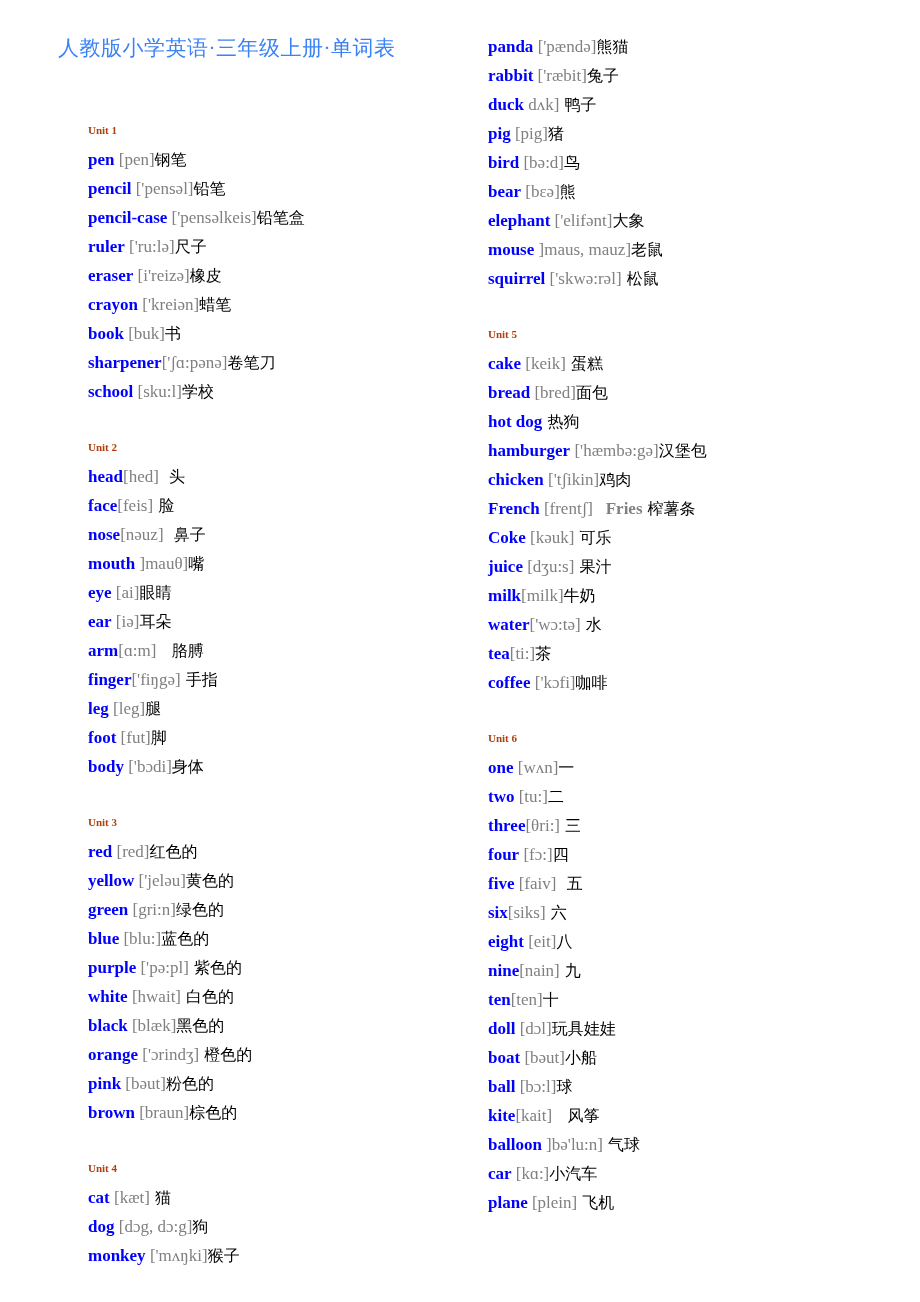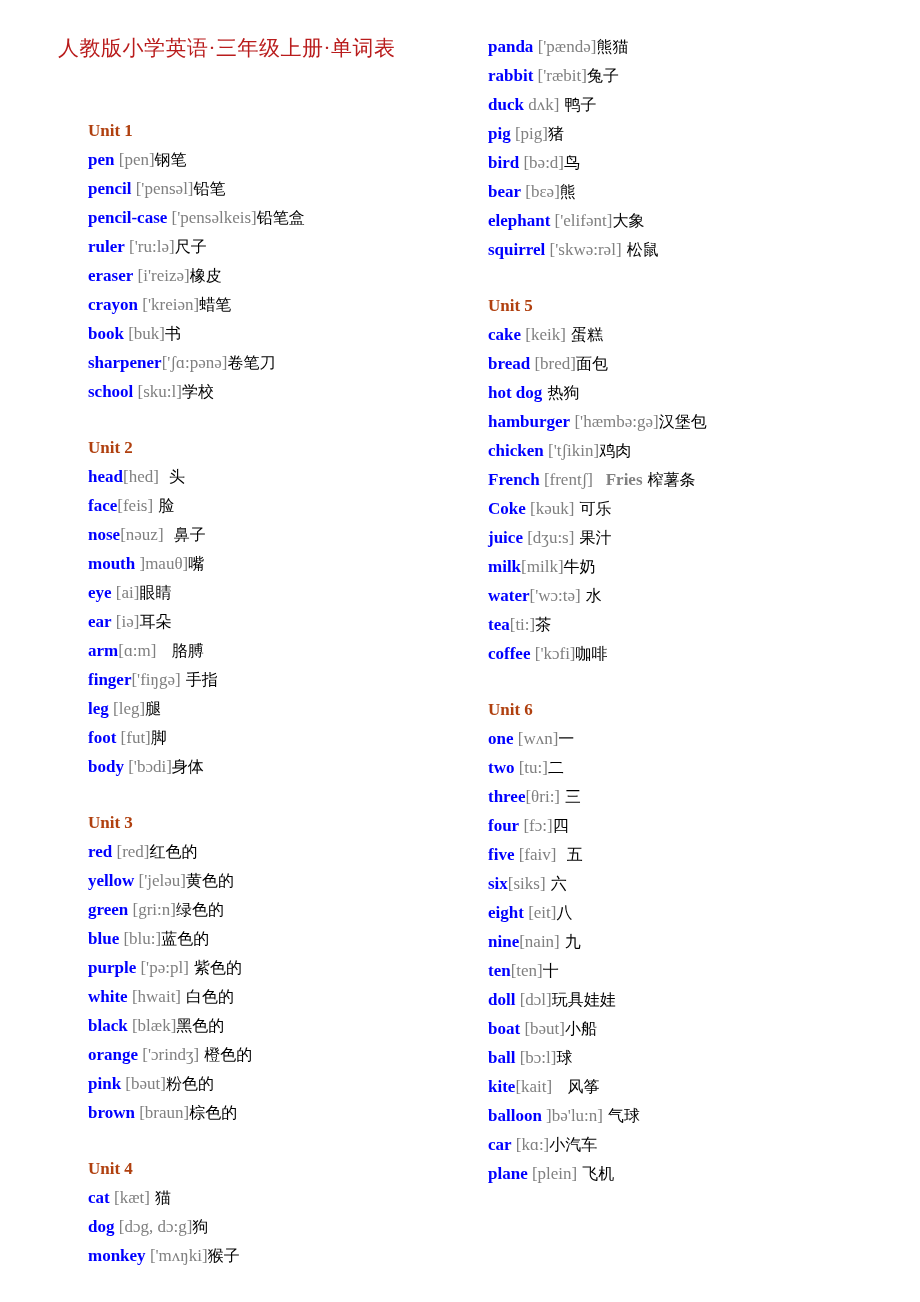--- a/index.html
+++ b/index.html
@@ -16,21 +16,21 @@
     overflow: hidden;
   }
   .page {
     width: 920px;
     height: 1302px;
     box-sizing: border-box;
     padding: 0;
     position: relative;
   }
   .doc-title {
-    color: #b91c1c;
+    color: #3b82f6;
     font-family: "Liberation Serif", "DejaVu Serif", serif;
     font-size: 21px;
     font-weight: normal;
     line-height: 32px;
     margin: 0;
     padding: 32px 0 0 0;
     width: 420px;
     text-indent: 58px;
     letter-spacing: 0.5px;
   }
@@ -52,21 +52,21 @@
     padding-top: 116px;
   }
   .col-right {
     width: 452px;
     padding-left: 20px;
     padding-top: 32px;
   }
   .unit-head {
     color: #B0400F;
     font-weight: bold;
-    font-size: 17px;
+    font-size: 11px;
     line-height: 29px;
     margin: 0;
     white-space: pre;
   }
   .word-line {
     font-size: 17px;
     line-height: 29px;
     margin: 0;
     white-space: pre;
     color: #000000;
@@ -146,20 +146,21 @@
       </div>
 
     <div class="col col-right" id="right-col">
         <div class="word-line"><span class="w-en">panda</span><span class="w-ph"> ['pændə]</span><span class="w-cn">熊猫</span></div>
         <div class="word-line"><span class="w-en">rabbit</span><span class="w-ph"> ['ræbit]</span><span class="w-cn">兔子</span></div>
         <div class="word-line"><span class="w-en">duck</span><span class="w-ph"> dʌk]</span><span class="w-cn"> 鸭子</span></div>
         <div class="word-line"><span class="w-en">pig</span><span class="w-ph"> [pig]</span><span class="w-cn">猪</span></div>
         <div class="word-line"><span class="w-en">bird</span><span class="w-ph"> [bə:d]</span><span class="w-cn">鸟</span></div>
         <div class="word-line"><span class="w-en">bear</span><span class="w-ph"> [bɛə]</span><span class="w-cn">熊</span></div>
         <div class="word-line"><span class="w-en">elephant</span><span class="w-ph"> ['elifənt]</span><span class="w-cn">大象</span></div>
+        <div class="word-line"><span class="w-en">mouse</span><span class="w-ph"> ]maus, mauz]</span><span class="w-cn">老鼠</span></div>
         <div class="word-line"><span class="w-en">squirrel</span><span class="w-ph"> ['skwə:rəl]</span><span class="w-cn"> 松鼠</span></div>
         <div class="unit-gap"></div>
         <div class="unit-head">Unit 5</div>
         <div class="word-line"><span class="w-en">cake</span><span class="w-ph"> [keik]</span><span class="w-cn"> 蛋糕</span></div>
         <div class="word-line"><span class="w-en">bread</span><span class="w-ph"> [bred]</span><span class="w-cn">面包</span></div>
         <div class="word-line"><span class="w-en">hot dog</span><span class="w-cn"> 热狗</span></div>
         <div class="word-line"><span class="w-en">hamburger</span><span class="w-ph"> ['hæmbə:gə]</span><span class="w-cn">汉堡包</span></div>
         <div class="word-line"><span class="w-en">chicken</span><span class="w-ph"> ['tʃikin]</span><span class="w-cn">鸡肉</span></div>
         <div class="word-line"><span class="w-en">French</span><span class="w-ph"> [frentʃ]</span><span class="w-ph-b">   Fries</span><span class="w-cn"> 榨薯条</span></div>
         <div class="word-line"><span class="w-en">Coke</span><span class="w-ph"> [kəuk]</span><span class="w-cn"> 可乐</span></div>

